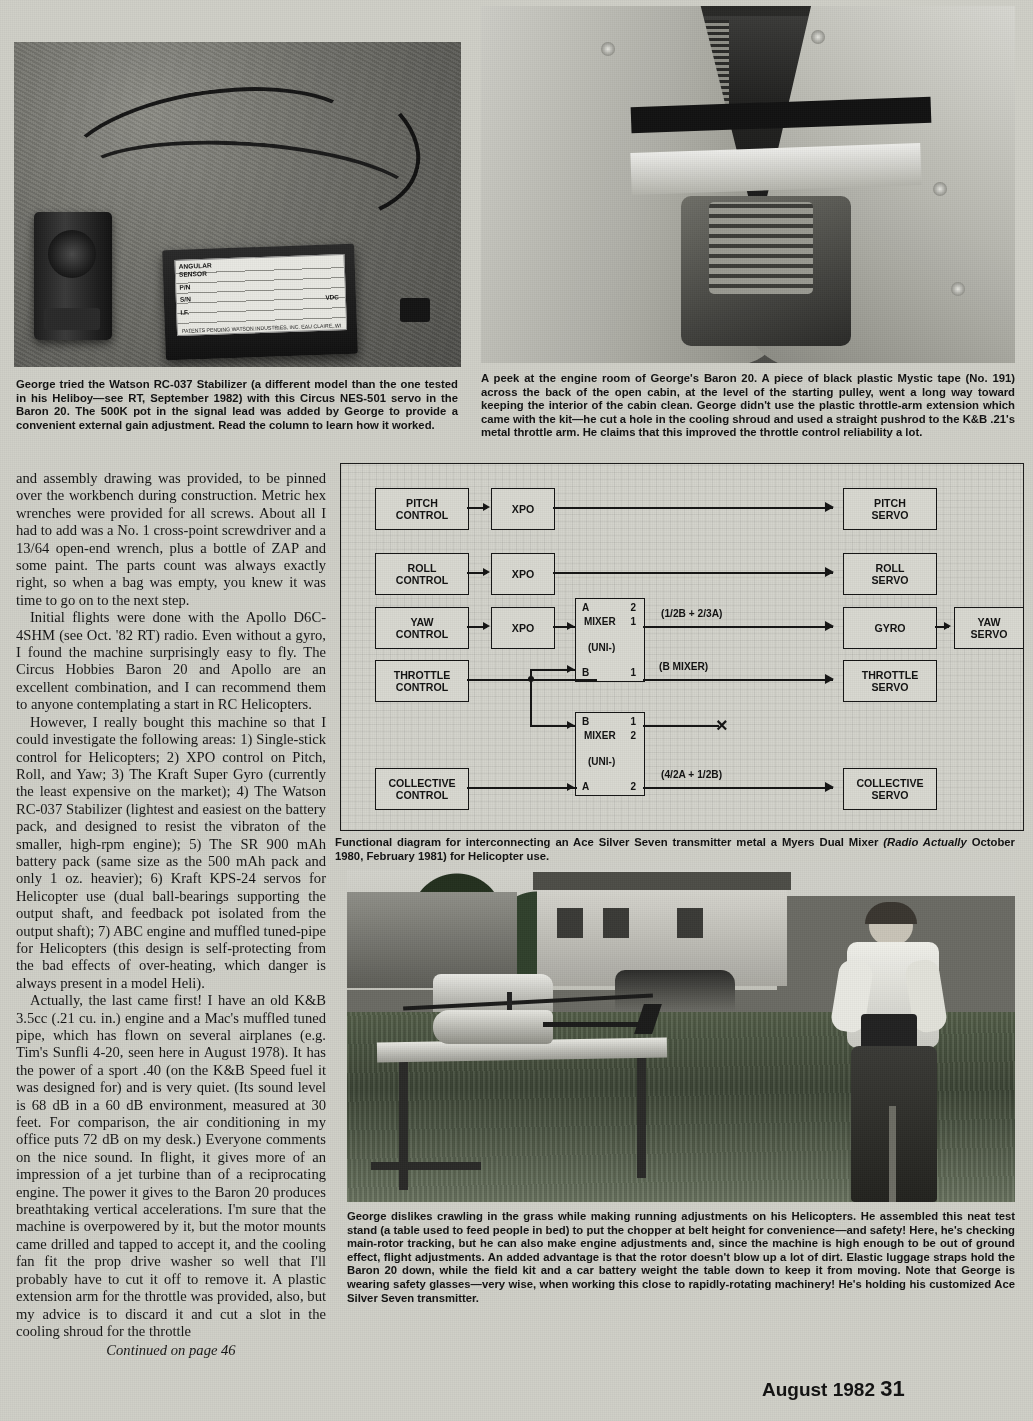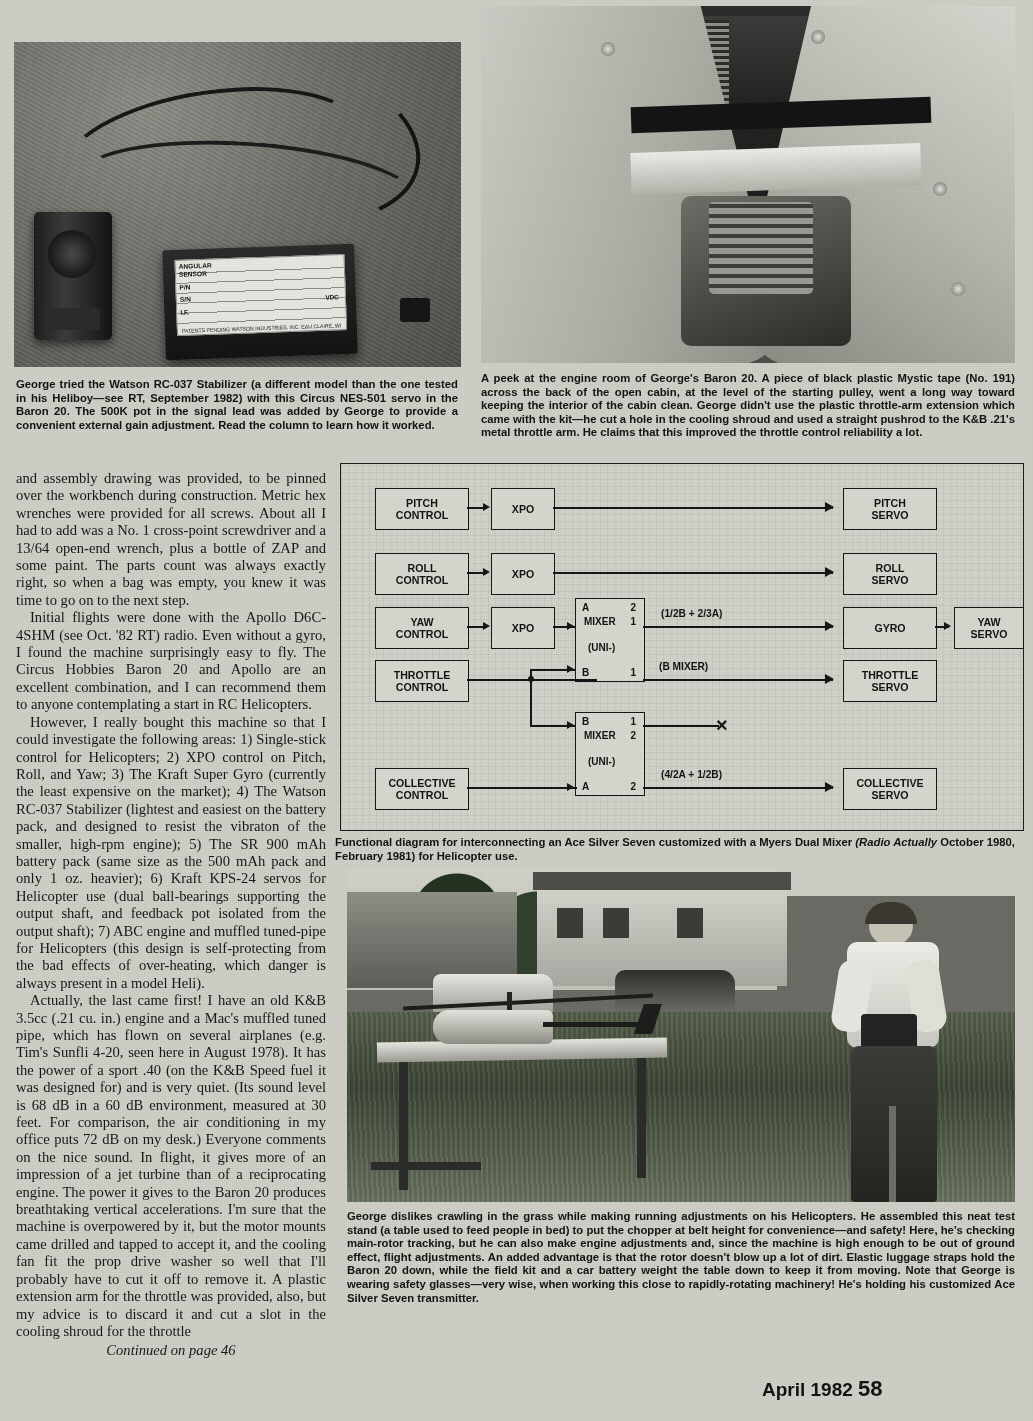--- a/index.html
+++ b/index.html
@@ -352,21 +352,21 @@
 
     <div class="ln" style="left:126px;top:323px;width:110px;height:2px"></div>
     <div class="arw2" style="left:226px;top:319px"></div>
 
     <div class="ln" style="left:302px;top:323px;width:190px;height:2px"></div>
     <div class="arw" style="left:484px;top:318px"></div>
     <div class="lbl" style="left:320px;top:305px">(4/2A + 1/2B)</div>
   </div>
 
   <div class="cap" style="left:335px;top:836px;width:680px">
-    <span>Functional diagram for interconnecting an Ace Silver Seven customized with a Myers Dual Mixer</span>
+    <span>Functional diagram for interconnecting an Ace Silver Seven transmitter metal a Myers Dual Mixer</span>
     <i>(Radio Actually</i><span> October 1980, February 1981) for Helicopter use.</span>
   </div>
 
   <div class="photo" id="ph3">
     <div class="sky"></div>
     <div class="trees"></div>
     <div class="garage"></div>
     <div class="house"></div>
     <div class="roof"></div>
     <div class="win" style="left:210px;top:46px;width:26px;height:30px"></div>
@@ -401,18 +401,18 @@
       <div class="pants"></div>
       <div class="pantsplit"></div>
     </div>
   </div>
 
   <div class="cap" style="left:347px;top:1210px;width:668px">
     <span>George dislikes crawling in the grass while making running adjustments on his Helicopters. He assembled this neat test stand (a table used to feed people in bed) to put the chopper at belt height for convenience—and safety! Here, he's checking main-rotor tracking, but he can also make engine adjustments and, since the machine is high enough to be out of ground effect, flight adjustments. An added advantage is that the rotor doesn't blow up a lot of dirt. Elastic luggage straps hold the Baron 20 down, while the field kit and a car battery weight the table down to keep it from moving. Note that George is wearing safety glasses—very wise, when working this close to rapidly-rotating machinery! He's holding his customized Ace Silver Seven transmitter.</span>
   </div>
 
   <div class="footer" style="left:762px;top:1376px">
-    <span>April 1982</span>
-    <span class="pg">58</span>
+    <span>August 1982</span>
+    <span class="pg">31</span>
   </div>
 
   <div class="grain"></div>
 </div>
 
 </body></html>

